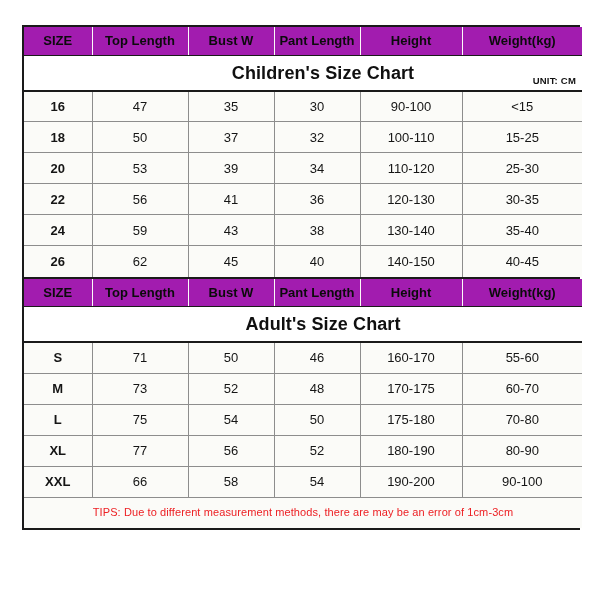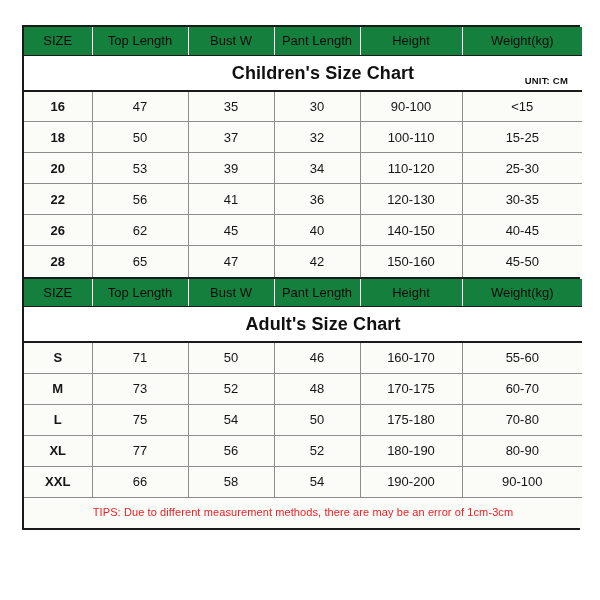--- a/index.html
+++ b/index.html
@@ -66,33 +66,33 @@
   .chart-title {
     font-size: 18px;
     font-weight: bold;
     color: #101010;
     letter-spacing: 0.1px;
     line-height: 1;
   }
 
   .unit-label {
     position: absolute;
-    right: 14px;
+    right: 6px;
     bottom: 4px;
     font-size: 9.5px;
     font-weight: bold;
     color: #111111;
     letter-spacing: 0.2px;
   }
 
   thead.head-row th {
-    background: #15803d;
+    background: #a21caf;
     color: #0b0b0b;
     font-size: 13px;
-    font-weight: normal;
+    font-weight: bold;
     height: 28px;
     padding: 0 2px;
     text-align: center;
     border-left: 1px solid #fbfbf8;
     border-right: 1px solid #fbfbf8;
     border-bottom: 1px solid #1a1a1a;
     border-top: none;
     box-sizing: border-box;
     white-space: nowrap;
   }
@@ -206,34 +206,34 @@
         </tr>
         <tr>
           <td>22</td>
           <td>56</td>
           <td>41</td>
           <td>36</td>
           <td>120-130</td>
           <td>30-35</td>
         </tr>
         <tr>
+          <td>24</td>
+          <td>59</td>
+          <td>43</td>
+          <td>38</td>
+          <td>130-140</td>
+          <td>35-40</td>
+        </tr>
+        <tr>
           <td>26</td>
           <td>62</td>
           <td>45</td>
           <td>40</td>
           <td>140-150</td>
           <td>40-45</td>
-        </tr>
-        <tr>
-          <td>28</td>
-          <td>65</td>
-          <td>47</td>
-          <td>42</td>
-          <td>150-160</td>
-          <td>45-50</td>
         </tr>
       </tbody>
     </table>
 
     <div class="table-divider"></div>
 
     <table class="size-table">
       <colgroup>
         <col class="c-size">
           <col class="c-top">

